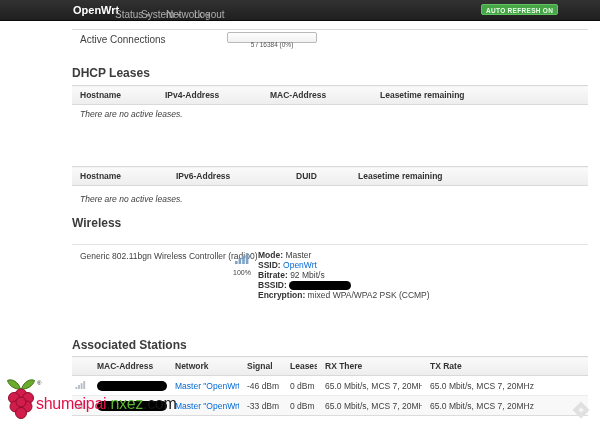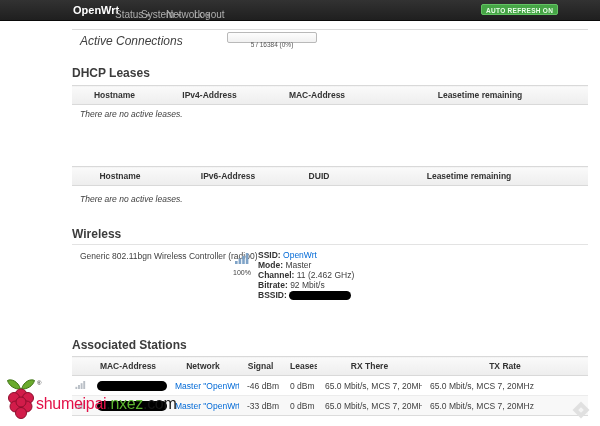--- a/index.html
+++ b/index.html
@@ -16,35 +16,35 @@
   #nav-status{left:115px} #nav-system{left:141px} #nav-network{left:166px} #nav-logout{left:194px}
   .caret { display:inline-block; width:0; height:0; border-left:2.5px solid transparent;
            border-right:2.5px solid transparent; border-top:3px solid #8a8a8a;
            margin-left:3px; vertical-align:middle; }
   .badge { position:absolute; left:481px; top:4px; height:11px; line-height:9px; padding:1px 4px;
            background:#46a546; border:1px solid #63c363; border-radius:2px; color:#eaffea;
            font-size:6.5px; font-weight:bold; letter-spacing:0.3px; cursor:pointer; white-space:nowrap; }
 
   
   .conn-row { position:absolute; left:72px; top:29px; width:516px; height:22px; border-top:1px solid #dcdcdc; }
-  .conn-label { position:absolute; left:8px; top:4px; font-size:12px; color:#404040;font-style:italic; }
+  .conn-label { position:absolute; left:8px; top:4px; font-size:10px; color:#404040; }
   .progressbar { position:absolute; left:155px; top:2px; width:90px; height:11px;
                  border:1px solid #b9b9b9; border-radius:2px;
                  background:linear-gradient(#fdfdfd,#f1f1f1); text-align:center; }
   .progress-text { font-size:6.5px; line-height:9px; color:#555; }
 
   
   .section-title { position:absolute; left:72px; font-size:12px; font-weight:bold; color:#3c3c3c; }
-  #dhcp-title{top:66px} #dhcpv6-title{top:147px} #wireless-title{top:227px} #stations-title{top:338px}
+  #dhcp-title{top:66px} #dhcpv6-title{top:147px} #wireless-title{top:216px} #stations-title{top:338px}
 
   .data-table { position:absolute; left:72px; width:516px; border-collapse:collapse; table-layout:fixed; }
   #dhcp-table{top:85px} #dhcpv6-table{top:166px} #stations-table{top:356px}
   .data-table th { background:linear-gradient(#fafafa,#ededed); border-top:1px solid #d9d9d9;
                    border-bottom:1px solid #d9d9d9; font-size:8.5px; font-weight:bold; color:#333;
-                   text-align:center; padding:4px 8px; white-space:nowrap; overflow:hidden; }
+                   text-align:left; padding:4px 8px; white-space:nowrap; overflow:hidden; }
   .data-table td { font-size:8.5px; color:#404040; padding:0 8px; height:20px;
                    white-space:nowrap; overflow:hidden; vertical-align:middle; }
   #stations-table tbody tr + tr td { border-top:1px solid #ececec; }
   #stations-table tbody tr:nth-child(2) td { background:#f8f8f8; }
   #stations-table tbody tr:last-child td { border-bottom:1px solid #dcdcdc; }
   .icon-cell { padding:0 3px !important; text-align:center; }
 
   .empty-note { position:absolute; left:80px; font-size:8.5px; font-style:italic; color:#404040; }
   #dhcp-empty{top:109px} #dhcpv6-empty{top:194px}
 
@@ -139,25 +139,25 @@
         <g fill="#7fa3c7">
           <rect x="0" y="8" width="2.6" height="3"></rect>
           <rect x="3.6" y="5.5" width="2.6" height="5.5"></rect>
           <rect x="7.2" y="3" width="2.6" height="8"></rect>
           <rect x="10.8" y="0" width="2.6" height="11"></rect>
         </g>
       </svg>
       <span class="signal-pct">100%</span>
     </div>
     <div class="wifi-details">
+      <div class="detail-line"><b>Mode:</b> <span>Master</span></div>
       <div class="detail-line"><b>SSID:</b> <a class="link">OpenWrt</a></div>
-      <div class="detail-line"><b>Mode:</b> <span>Master</span></div>
-      <div class="detail-line"><b>Channel:</b> <span>11 (2.462 GHz)</span></div>
       <div class="detail-line"><b>Bitrate:</b> <span>92 Mbit/s</span></div>
       <div class="detail-line"><b>BSSID:</b><span class="blob bssid-blob"></span></div>
+      <div class="detail-line"><b>Encryption:</b> <span>mixed WPA/WPA2 PSK (CCMP)</span></div>
     </div>
   </div>
 
   <h2 class="section-title" id="stations-title">Associated Stations</h2>
   <table class="data-table" id="stations-table">
     <colgroup>
         <col style="width:17px">
         <col style="width:78px">
         <col style="width:72px">
         <col style="width:43px">

